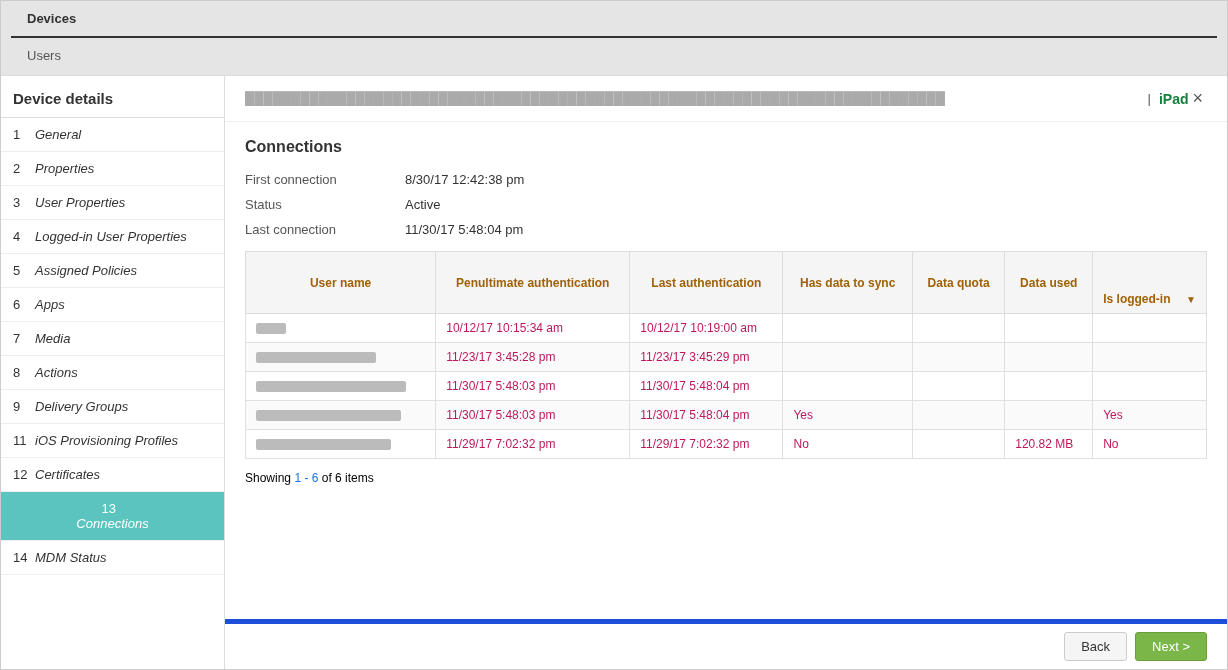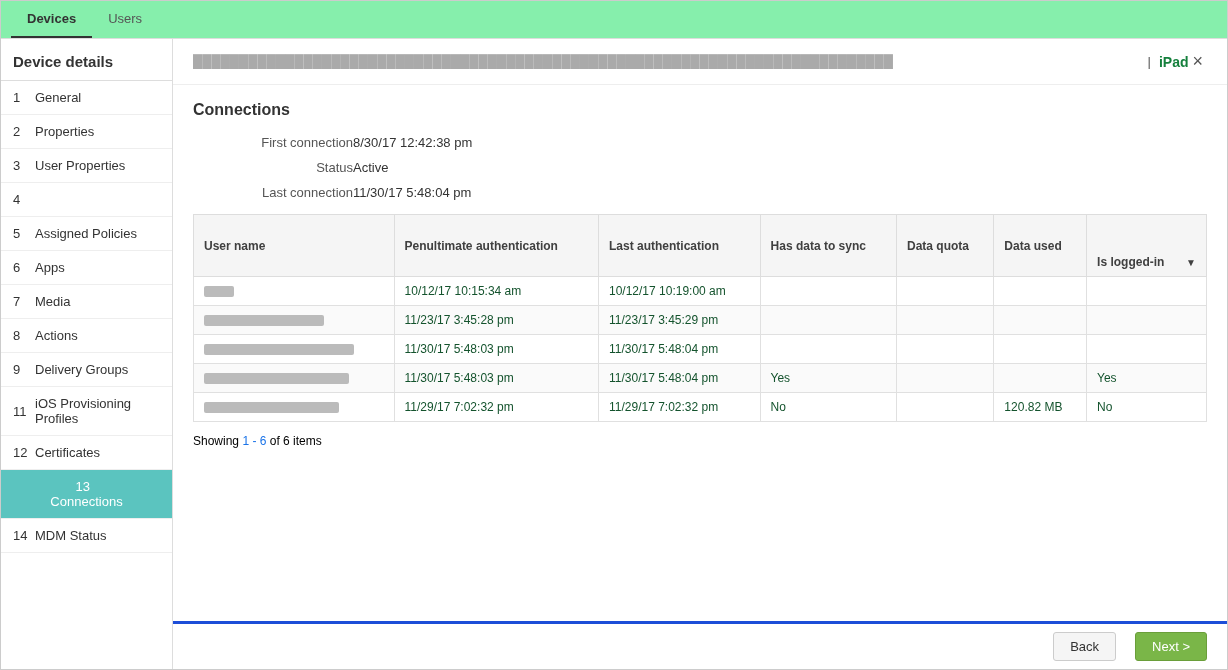--- a/index.html
+++ b/index.html
@@ -1,43 +1,44 @@
 <!DOCTYPE html>
 <html><head>
   <meta charset="utf-8">
   <style>
     * { box-sizing: border-box; margin: 0; padding: 0; }
     body { font-family: Arial, sans-serif; font-size: 13px; background: #f0f0f0; color: #333; }
 
     .top-tabs {
       display: flex;
-      background: #86efac;
+      background: #e5e5e5;
       border-bottom: 1px solid #ddd;
       padding: 0 10px;
+      flex-direction: column;
     }
     .top-tab {
       padding: 10px 16px;
       cursor: pointer;
       color: #555;
       border-bottom: 2px solid transparent;
     }
     .top-tab.active {
       color: #333;
       border-bottom: 2px solid #333;
       font-weight: bold;
     }
 
     .main-container {
       display: flex;
       height: calc(670px - 38px);
       background: #fff;
     }
 
     .sidebar {
-      width: 172px;
+      width: 224px;
       border-right: 1px solid #ddd;
       overflow-y: auto;
       flex-shrink: 0;
     }
     .sidebar-title {
       font-size: 15px;
       font-weight: bold;
       padding: 14px 12px 10px 12px;
       border-bottom: 1px solid #ddd;
     }
@@ -52,21 +53,21 @@
     .sidebar-item.active {
       background: #5bc4bf;
       color: #fff;
       flex-direction: column;
     }
     .sidebar-item .num {
       min-width: 22px;
       color: inherit;
       font-size: 13px;
     }
-    .sidebar-item .label { font-size: 13px; }
+    .sidebar-item .label { font-size: 13px; font-style: italic; }
 
     .content {
       flex: 1;
       display: flex;
       flex-direction: column;
       overflow: hidden;
     }
 
     .content-header {
       display: flex;
@@ -107,48 +108,49 @@
       color: #333;
     }
 
     .info-row {
       display: flex;
       margin-bottom: 10px;
       align-items: baseline;
     }
     .info-label {
       min-width: 160px;
-      text-align: right;
-      color: #555;
+      text-align: left;
+      color: #555;
+      padding-right: 16px;
       font-size: 13px;
     }
     .info-value {
       color: #333;
       font-size: 13px;
     }
 
     .data-table {
       width: 100%;
       border-collapse: collapse;
       margin-top: 14px;
       font-size: 12px;
     }
     .data-table th {
       background: #f5f5f5;
       border: 1px solid #ddd;
       padding: 7px 10px;
-      text-align: left;
+      text-align: center;
       font-weight: bold;
-      color: #404040;
+      color: #a16207;
       white-space: nowrap;
     }
     .data-table td {
       border: 1px solid #e0e0e0;
       padding: 7px 10px;
-      color: #14532d;
+      color: #be185d;
     }
     .data-table tr:nth-child(odd) td { background: #fff; }
     .data-table tr:nth-child(even) td { background: #fafafa; }
 
     .th-with-arrow {
       display: flex;
       align-items: center;
       justify-content: space-between;
       margin-top: 33px;
     }
@@ -157,23 +159,23 @@
       margin-top: 12px;
       font-size: 12px;
       color: #555;
     }
     .showing-text span { color: #000000; }
 
     .footer {
       display: flex;
       justify-content: flex-end;
       padding: 8px 20px;
-      border-top: 3px solid #1d4ed8;
+      border-top: 5px solid #1d4ed8;
       background: #fff;
-      gap: 19px;
+      gap: 8px;
     }
     .btn {
       padding: 6px 16px;
       font-size: 13px;
       cursor: pointer;
       border-radius: 3px;
       border: 1px solid #ccc;
       background: #f5f5f5;
       color: #333;
     }
@@ -213,20 +215,21 @@
       <div class="sidebar-item">
         <span class="num">2</span>
         <span class="label">Properties</span>
       </div>
       <div class="sidebar-item">
         <span class="num">3</span>
         <span class="label">User Properties</span>
       </div>
       <div class="sidebar-item">
         <span class="num">4</span>
+        <span class="label">Logged-in User Properties</span>
       </div>
       <div class="sidebar-item">
         <span class="num">5</span>
         <span class="label">Assigned Policies</span>
       </div>
       <div class="sidebar-item">
         <span class="num">6</span>
         <span class="label">Apps</span>
       </div>
       <div class="sidebar-item">

